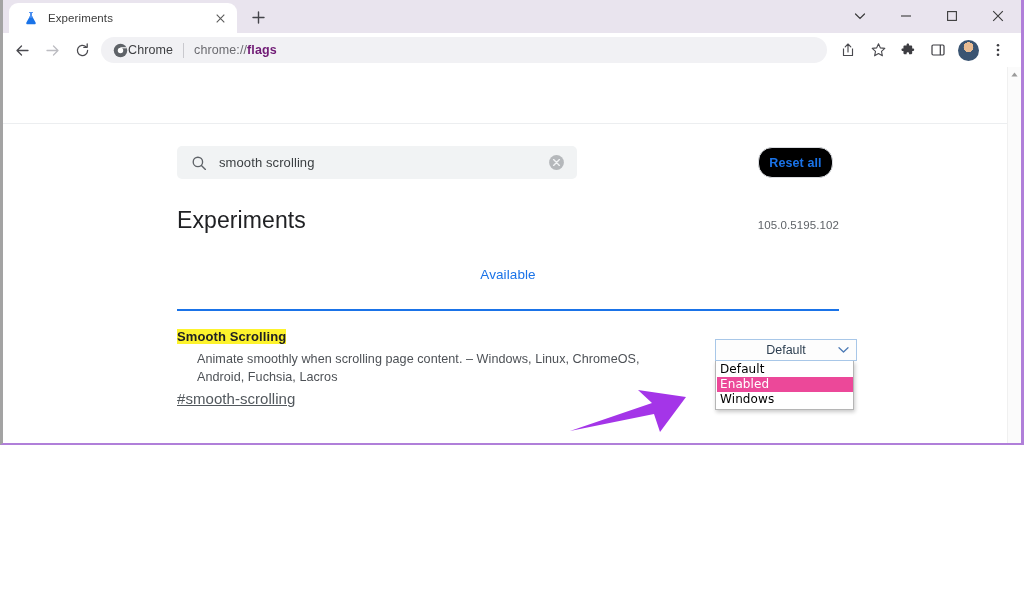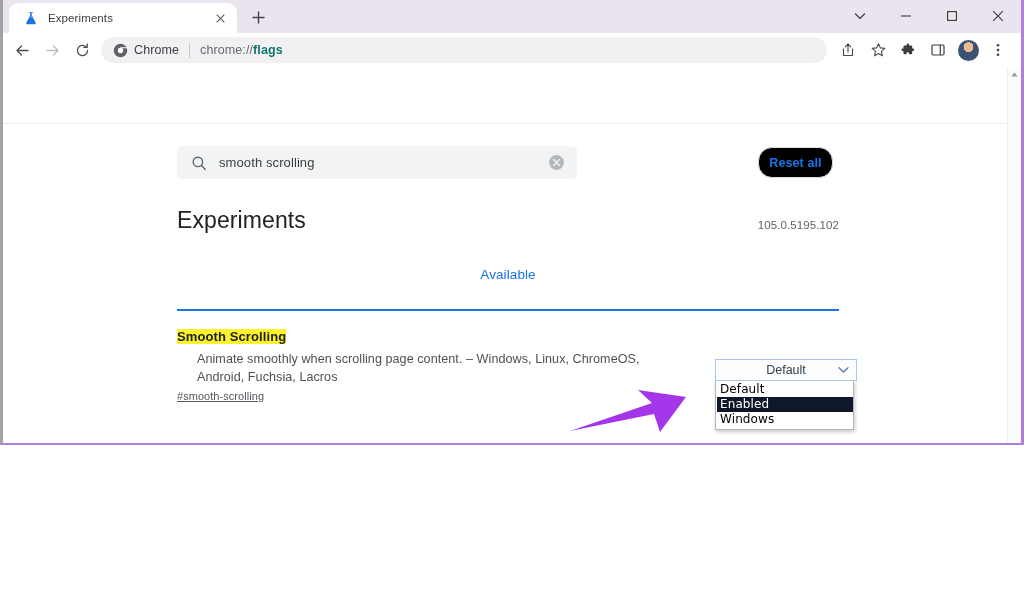--- a/index.html
+++ b/index.html
@@ -108,21 +108,21 @@
     margin: 0 6px 0 4px;
     background: #f1f1f4;
     border-radius: 13px;
     display: flex;
     align-items: center;
     padding: 0 12px;
     gap: 8px;
     min-width: 0;
   }
   .omni-chip {
-    display: flex; align-items: center; gap: 6px;
+    display: flex; align-items: center; 
     flex: 0 0 auto;
   }
   .omni-chip-label {
     font-size: 12.5px;
     color: #3f4043;
     letter-spacing: .1px;
   }
   .omni-div {
     width: 1px; height: 15px;
     background: #c9c9ce;
@@ -130,21 +130,21 @@
     margin: 0 2px;
   }
   .omni-url {
     font-size: 12.5px;
     color: #6b6b70;
     white-space: nowrap;
     overflow: hidden;
     text-overflow: ellipsis;
     letter-spacing: .1px;
   }
-  .omni-url b { color: #0f766e; font-weight: 700; text-align: center; }
+  .omni-url b { color: #701a75; font-weight: 700; text-align: center; }
   .tb-right { display: flex; align-items: center; flex: 0 0 auto; }
   .avatar {
     width: 21px; height: 21px;
     border-radius: 50%;
     background: radial-gradient(circle at 50% 34%, #e8bb92 0 28%, #3a5472 29% 100%);
     display: block;
   }
 
   
   .page {
@@ -263,30 +263,30 @@
     font-size: 12.6px;
     color: #4d5156;
     line-height: 18px;
     letter-spacing: .05px;
     max-width: 476px;
     margin-left: 20px;
   }
   .flag-link {
     display: inline-block;
     margin-top: 4px;
-    font-size: 11px;
+    font-size: 15px;
     color: #52585d;
     text-decoration: underline;
     letter-spacing: .05px;
   }
 
   
   .select-area {
     position: absolute;
-    left: 688px; top: 292px;
+    left: 688px; top: 272px;
     width: 142px;
     padding-left: 24px;
   }
   .select-closed {
     width: 142px; height: 22px;
     border: 1px solid #a8c7e8;
     background: #fdfdfd;
     display: flex;
     align-items: center;
     justify-content: center;
@@ -312,21 +312,21 @@
   .opt {
     height: 15px;
     line-height: 15px;
     padding-left: 3px;
     font-size: 12px;
     color: #000;
     letter-spacing: .1px;
     font-family: "DejaVu Sans", sans-serif;
   }
   .opt.selected {
-    background: #0f172a;
+    background: #ec4899;
     color: #ffffff;
   }
 
   
   .arrow-anno {
     position: absolute;
     left: 565px; top: 316px;
     width: 122px; height: 60px;
     pointer-events: none;
   }

